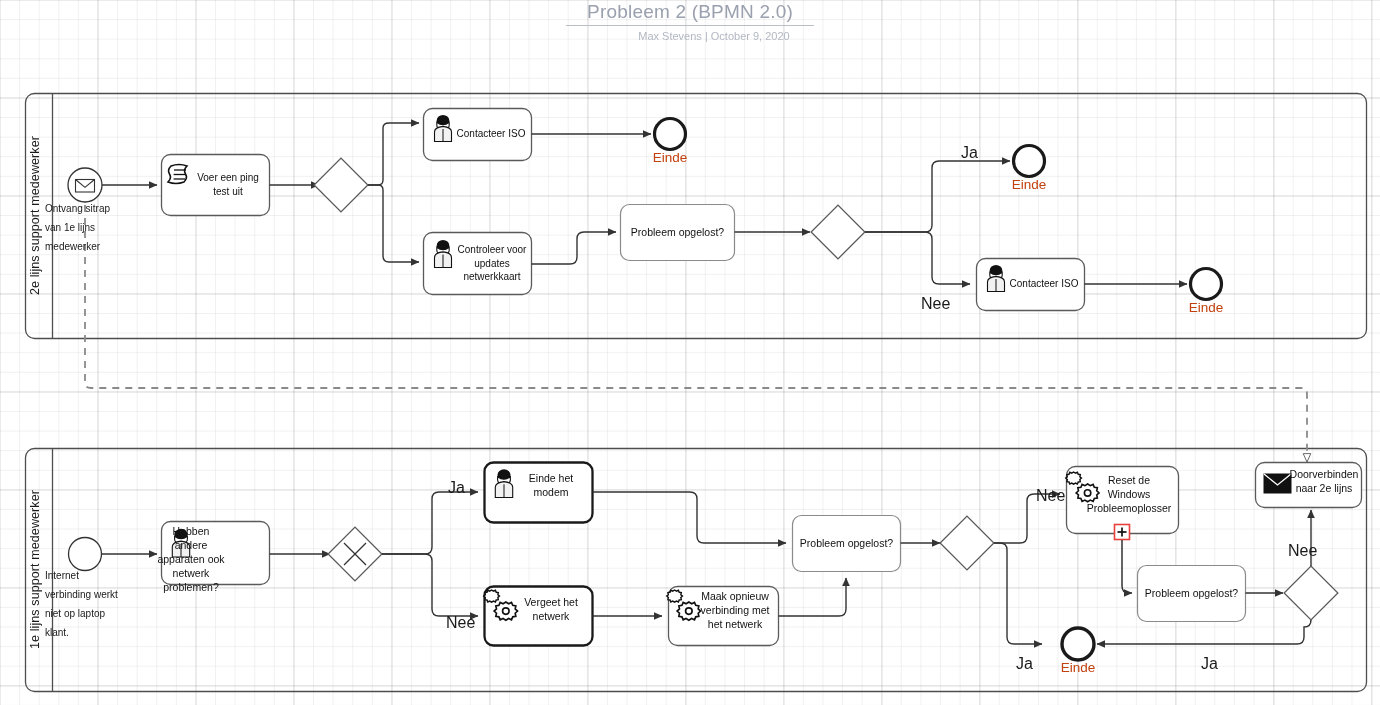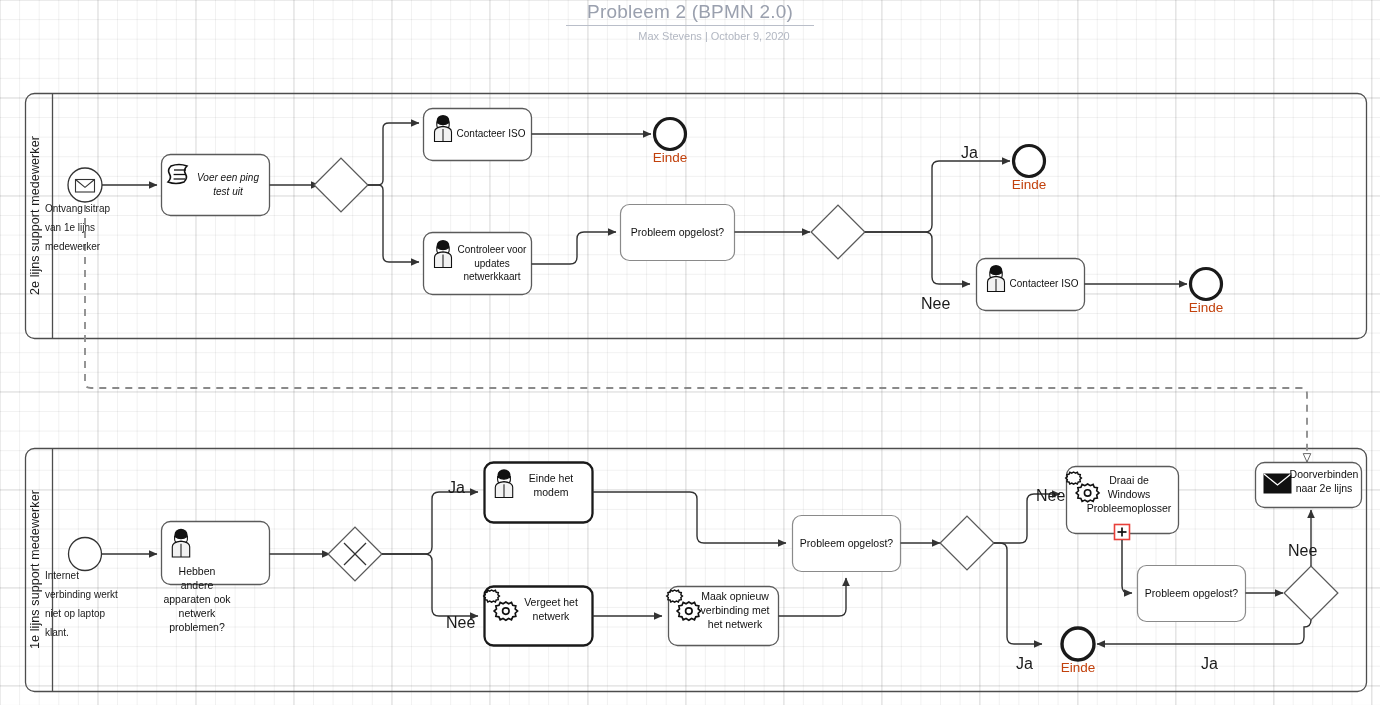--- a/index.html
+++ b/index.html
@@ -290,53 +290,53 @@
 </svg>
 
 <div class="lane-lbl" style="left:28px;top:93px;width:24px;height:245px;">2e lijns support medewerker</div>
 <div class="lane-lbl" style="left:28px;top:448px;width:24px;height:243px;">1e lijns support medewerker</div>
 
 <div class="evt-lbl" style="left:45px;top:199px;width:80px;">Ontvang
 sitrap
 van 1e
 lijns
 medewerker</div>
-<div class="node-lbl" style="left:192px;top:171px;width:72px;font-style:italic;">Voer een ping
+<div class="node-lbl" style="left:192px;top:171px;width:72px;">Voer een ping
 test uit</div>
 <div class="node-lbl" style="left:456px;top:127px;width:70px;">Contacteer ISO</div>
 <div class="node-lbl" style="left:454px;top:243px;width:76px;">Controleer voor
 updates
 netwerkkaart</div>
 <div class="node-lbl lbl-13" style="left:621px;top:225px;width:113px;">Probleem opgelost?</div>
 <div class="node-lbl" style="left:1009px;top:277px;width:70px;">Contacteer ISO</div>
 <div class="end-lbl" style="left:630px;top:150px;width:80px;">Einde</div>
 <div class="end-lbl" style="left:989px;top:177px;width:80px;">Einde</div>
 <div class="end-lbl" style="left:1166px;top:300px;width:80px;">Einde</div>
 <div class="flow-lbl" style="left:961px;top:144px;">Ja</div>
 <div class="flow-lbl" style="left:921px;top:295px;">Nee</div>
 
 <div class="evt-lbl" style="left:45px;top:566px;width:80px;">Internet
 verbinding
 werkt
 niet op
 laptop
 klant.</div>
-<div class="node-lbl lbl-13" style="left:153px;top:524px;width:88px;margin-top:40px;">Hebben
+<div class="node-lbl lbl-13" style="left:147px;top:524px;width:88px;">Hebben
 andere
 apparaten ook
 netwerk problemen?</div>
 <div class="node-lbl lbl-13" style="left:514px;top:471px;width:74px;">Einde het
 modem</div>
 <div class="node-lbl lbl-13" style="left:514px;top:595px;width:74px;">Vergeet het
 netwerk</div>
 <div class="node-lbl lbl-13" style="left:694px;top:589px;width:82px;">Maak opnieuw
 verbinding met
 het netwerk</div>
 <div class="node-lbl lbl-13" style="left:793px;top:536px;width:107px;">Probleem opgelost?</div>
-<div class="node-lbl lbl-13" style="left:1081px;top:473px;width:96px;">Draai de
+<div class="node-lbl lbl-13" style="left:1081px;top:473px;width:96px;">Reset de
 Windows
 Probleemoplosser</div>
 <div class="node-lbl lbl-13" style="left:1138px;top:586px;width:107px;">Probleem opgelost?</div>
 <div class="node-lbl lbl-13" style="left:1287px;top:467px;width:74px;">Doorverbinden
 naar 2e lijns</div>
 <div class="end-lbl" style="left:1038px;top:660px;width:80px;">Einde</div>
 
 <div class="flow-lbl" style="left:448px;top:479px;">Ja</div>
 <div class="flow-lbl" style="left:446px;top:614px;">Nee</div>
 <div class="flow-lbl" style="left:1036px;top:487px;">Nee</div>

